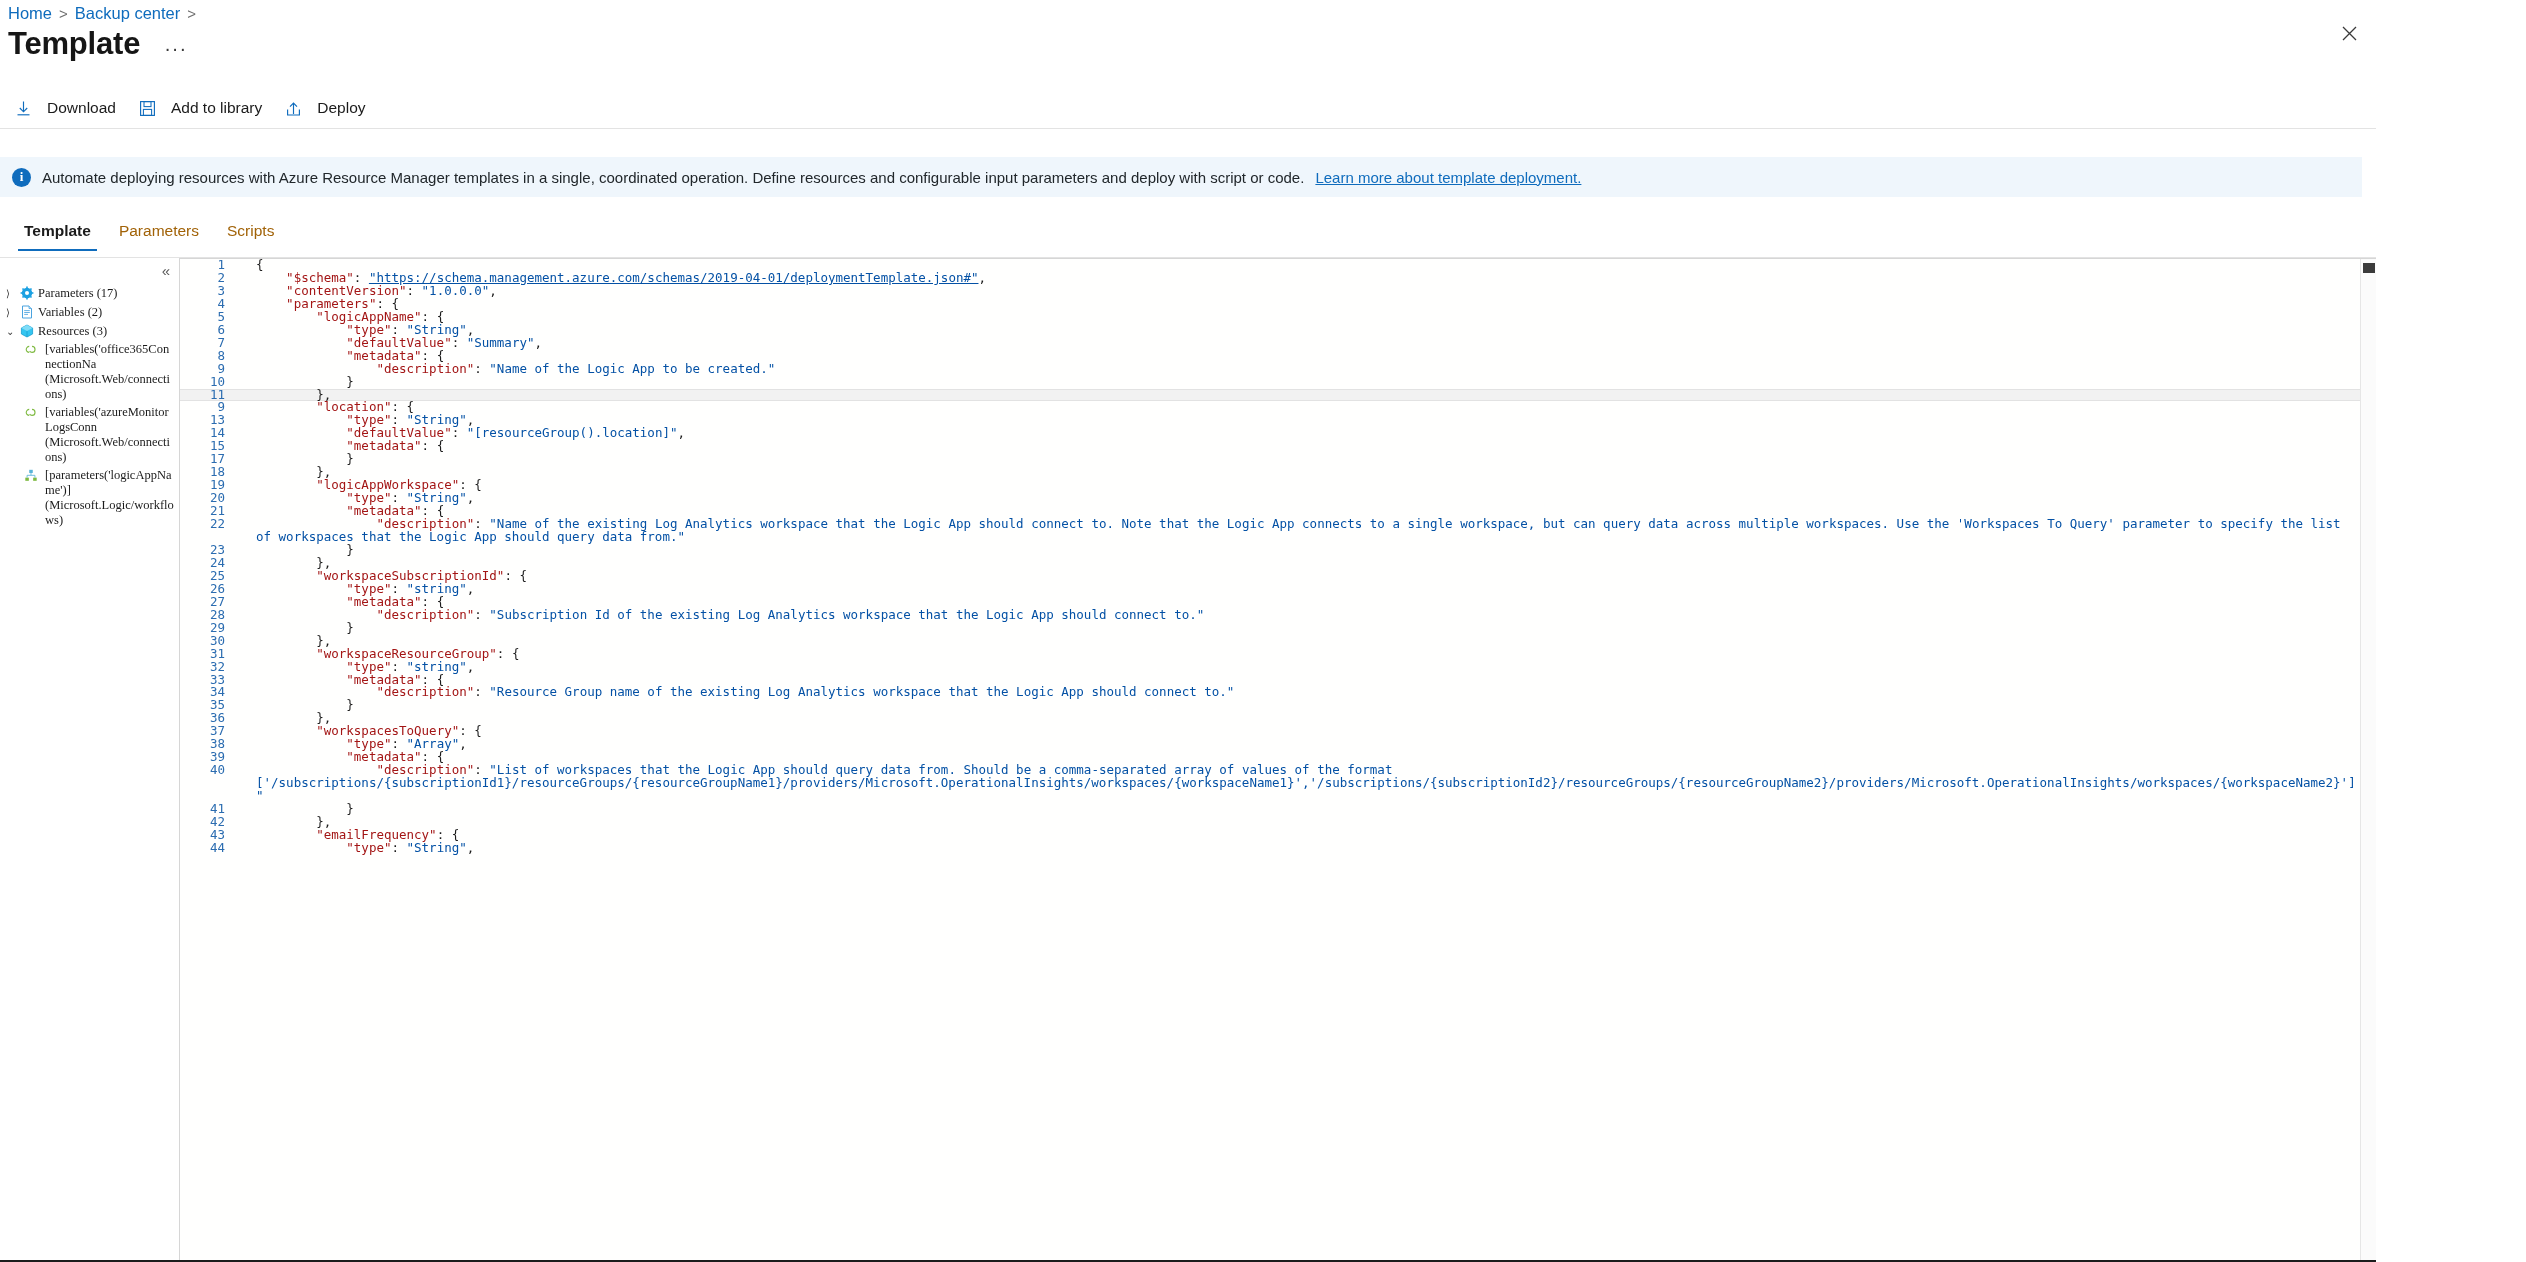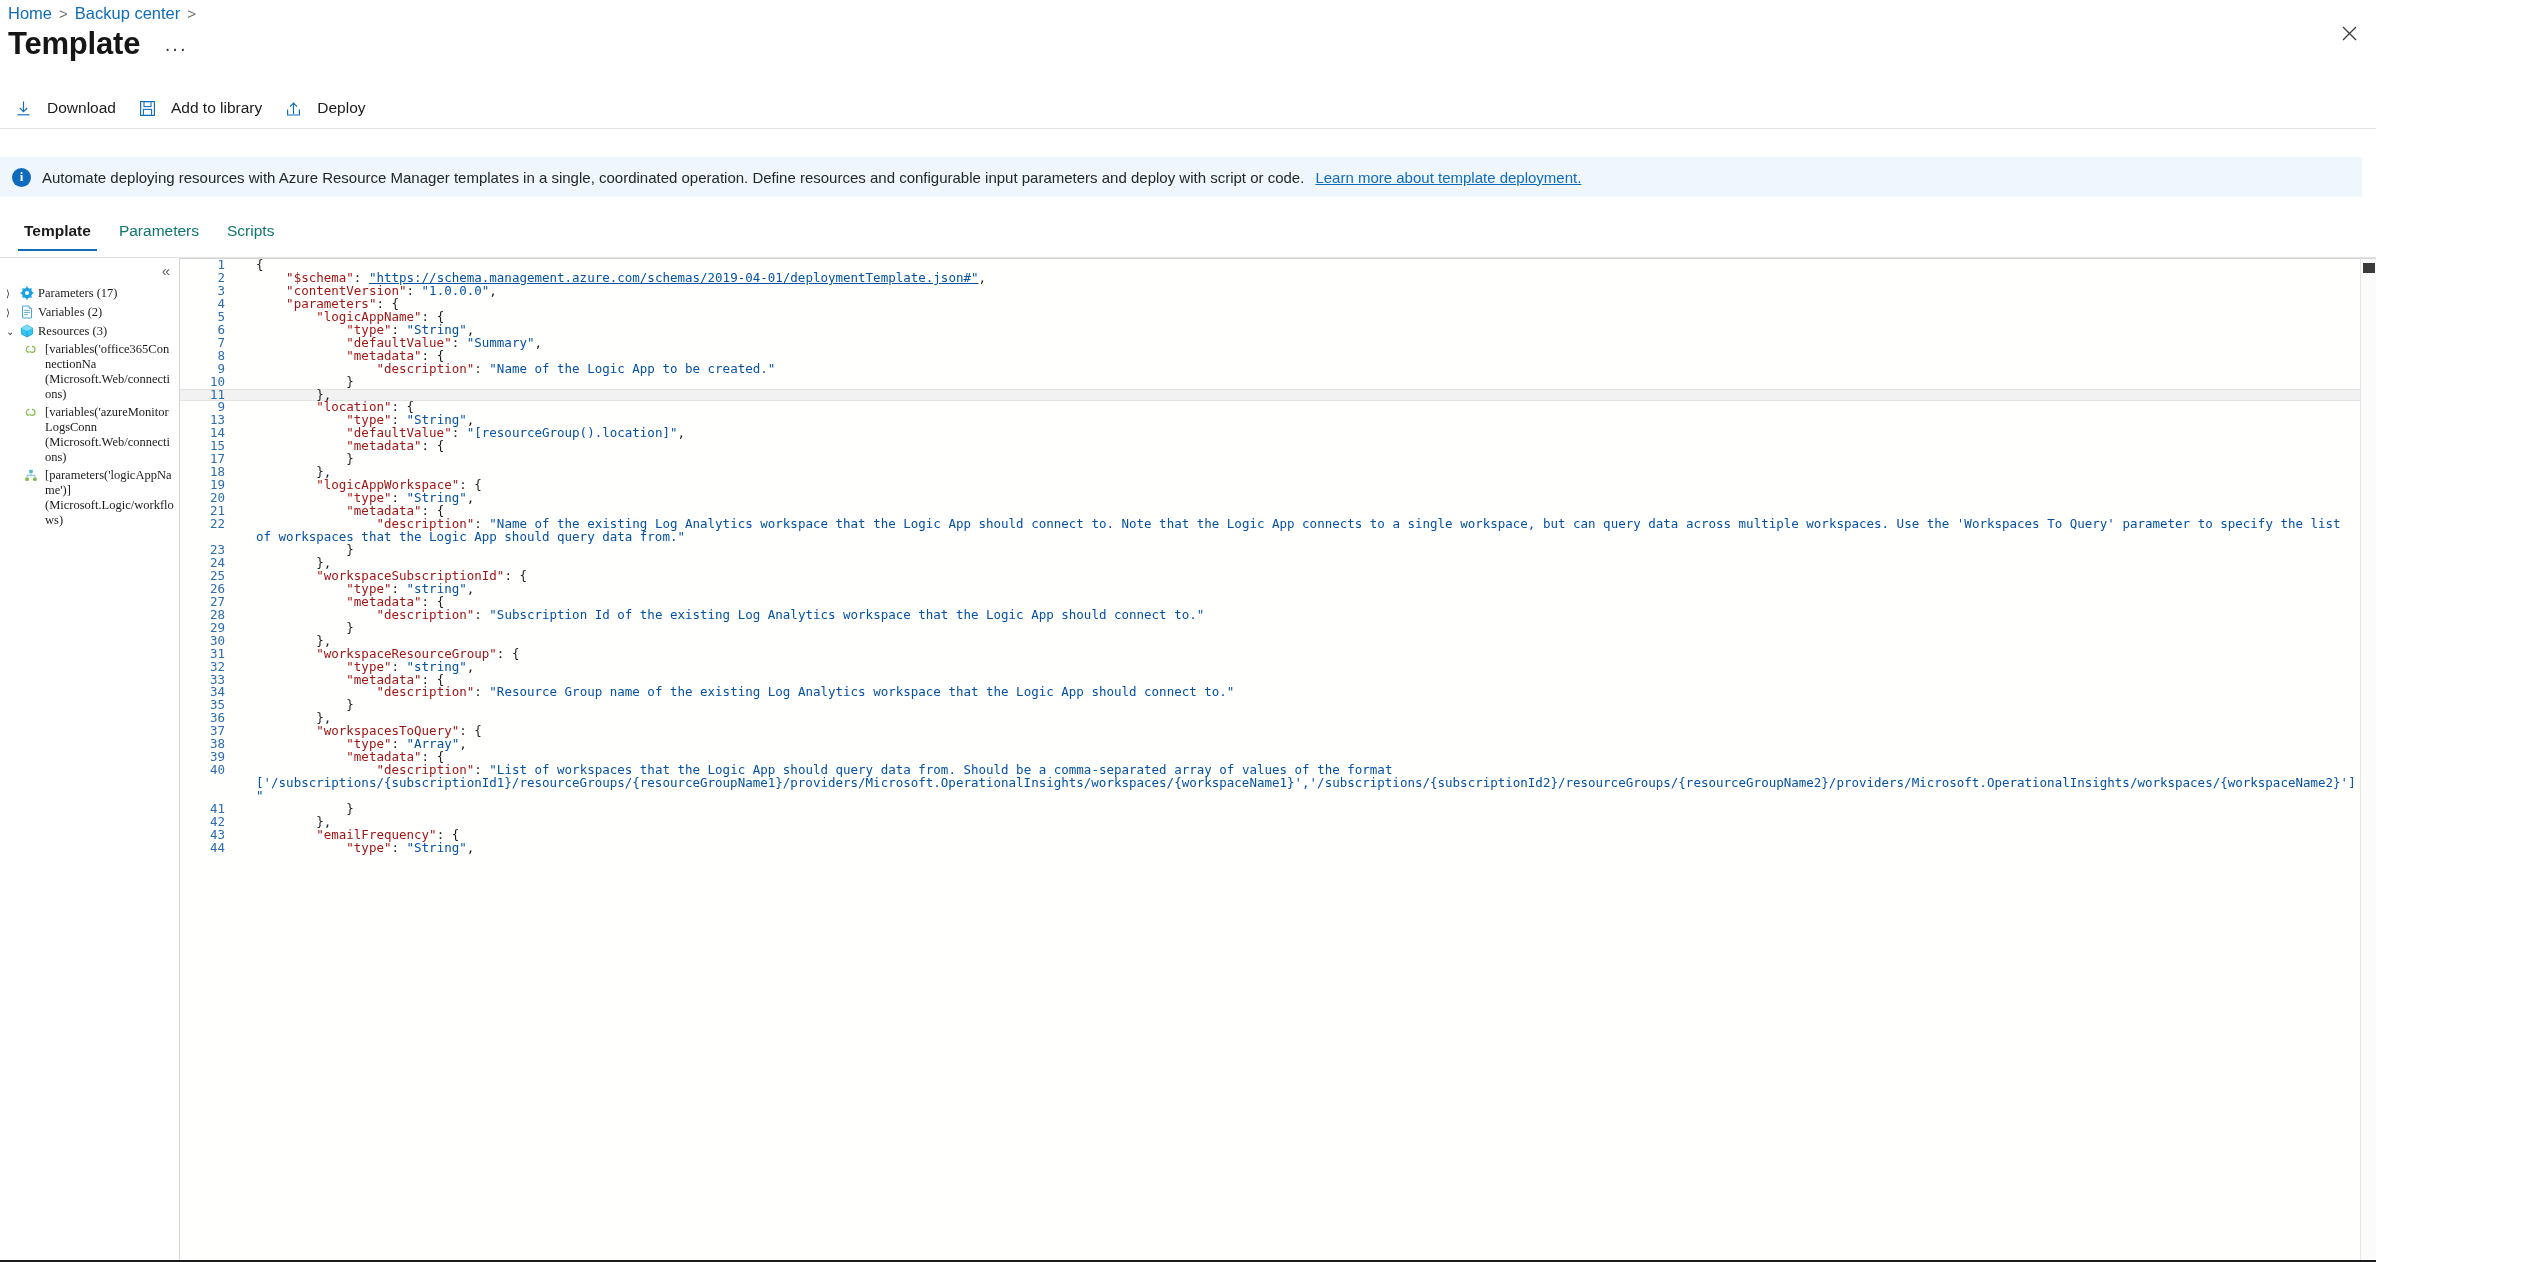--- a/index.html
+++ b/index.html
@@ -69,21 +69,21 @@
     display: flex; align-items: center; justify-content: center;
     font-family: "Liberation Serif", serif; flex: 0 0 auto;
   }
   .banner-link { color: #0f6cbd; text-decoration: underline; cursor: pointer; }
 
   
   .tabs {
     position: absolute; top: 216px; left: 10px;
     display: flex; gap: 0; font-size: 15.5px;
   }
-  .tab { padding: 6px 14px 11px 14px; cursor: pointer; color: #0f766e; position: relative; }
+  .tab { padding: 6px 14px 11px 14px; cursor: pointer; color: #a16207; position: relative; }
   .tab.active { font-weight: 600; color: #1b1b1b; }
   .tab.active::after {
     content: ""; position: absolute; left: 8px; right: 8px; bottom: 0;
     height: 2px; background: #0f6cbd;
   }
   .tabs-underline {
     position: absolute; top: 257px; left: 0; right: 0; height: 1px; background: #e3e3e3;
   }
 
   

